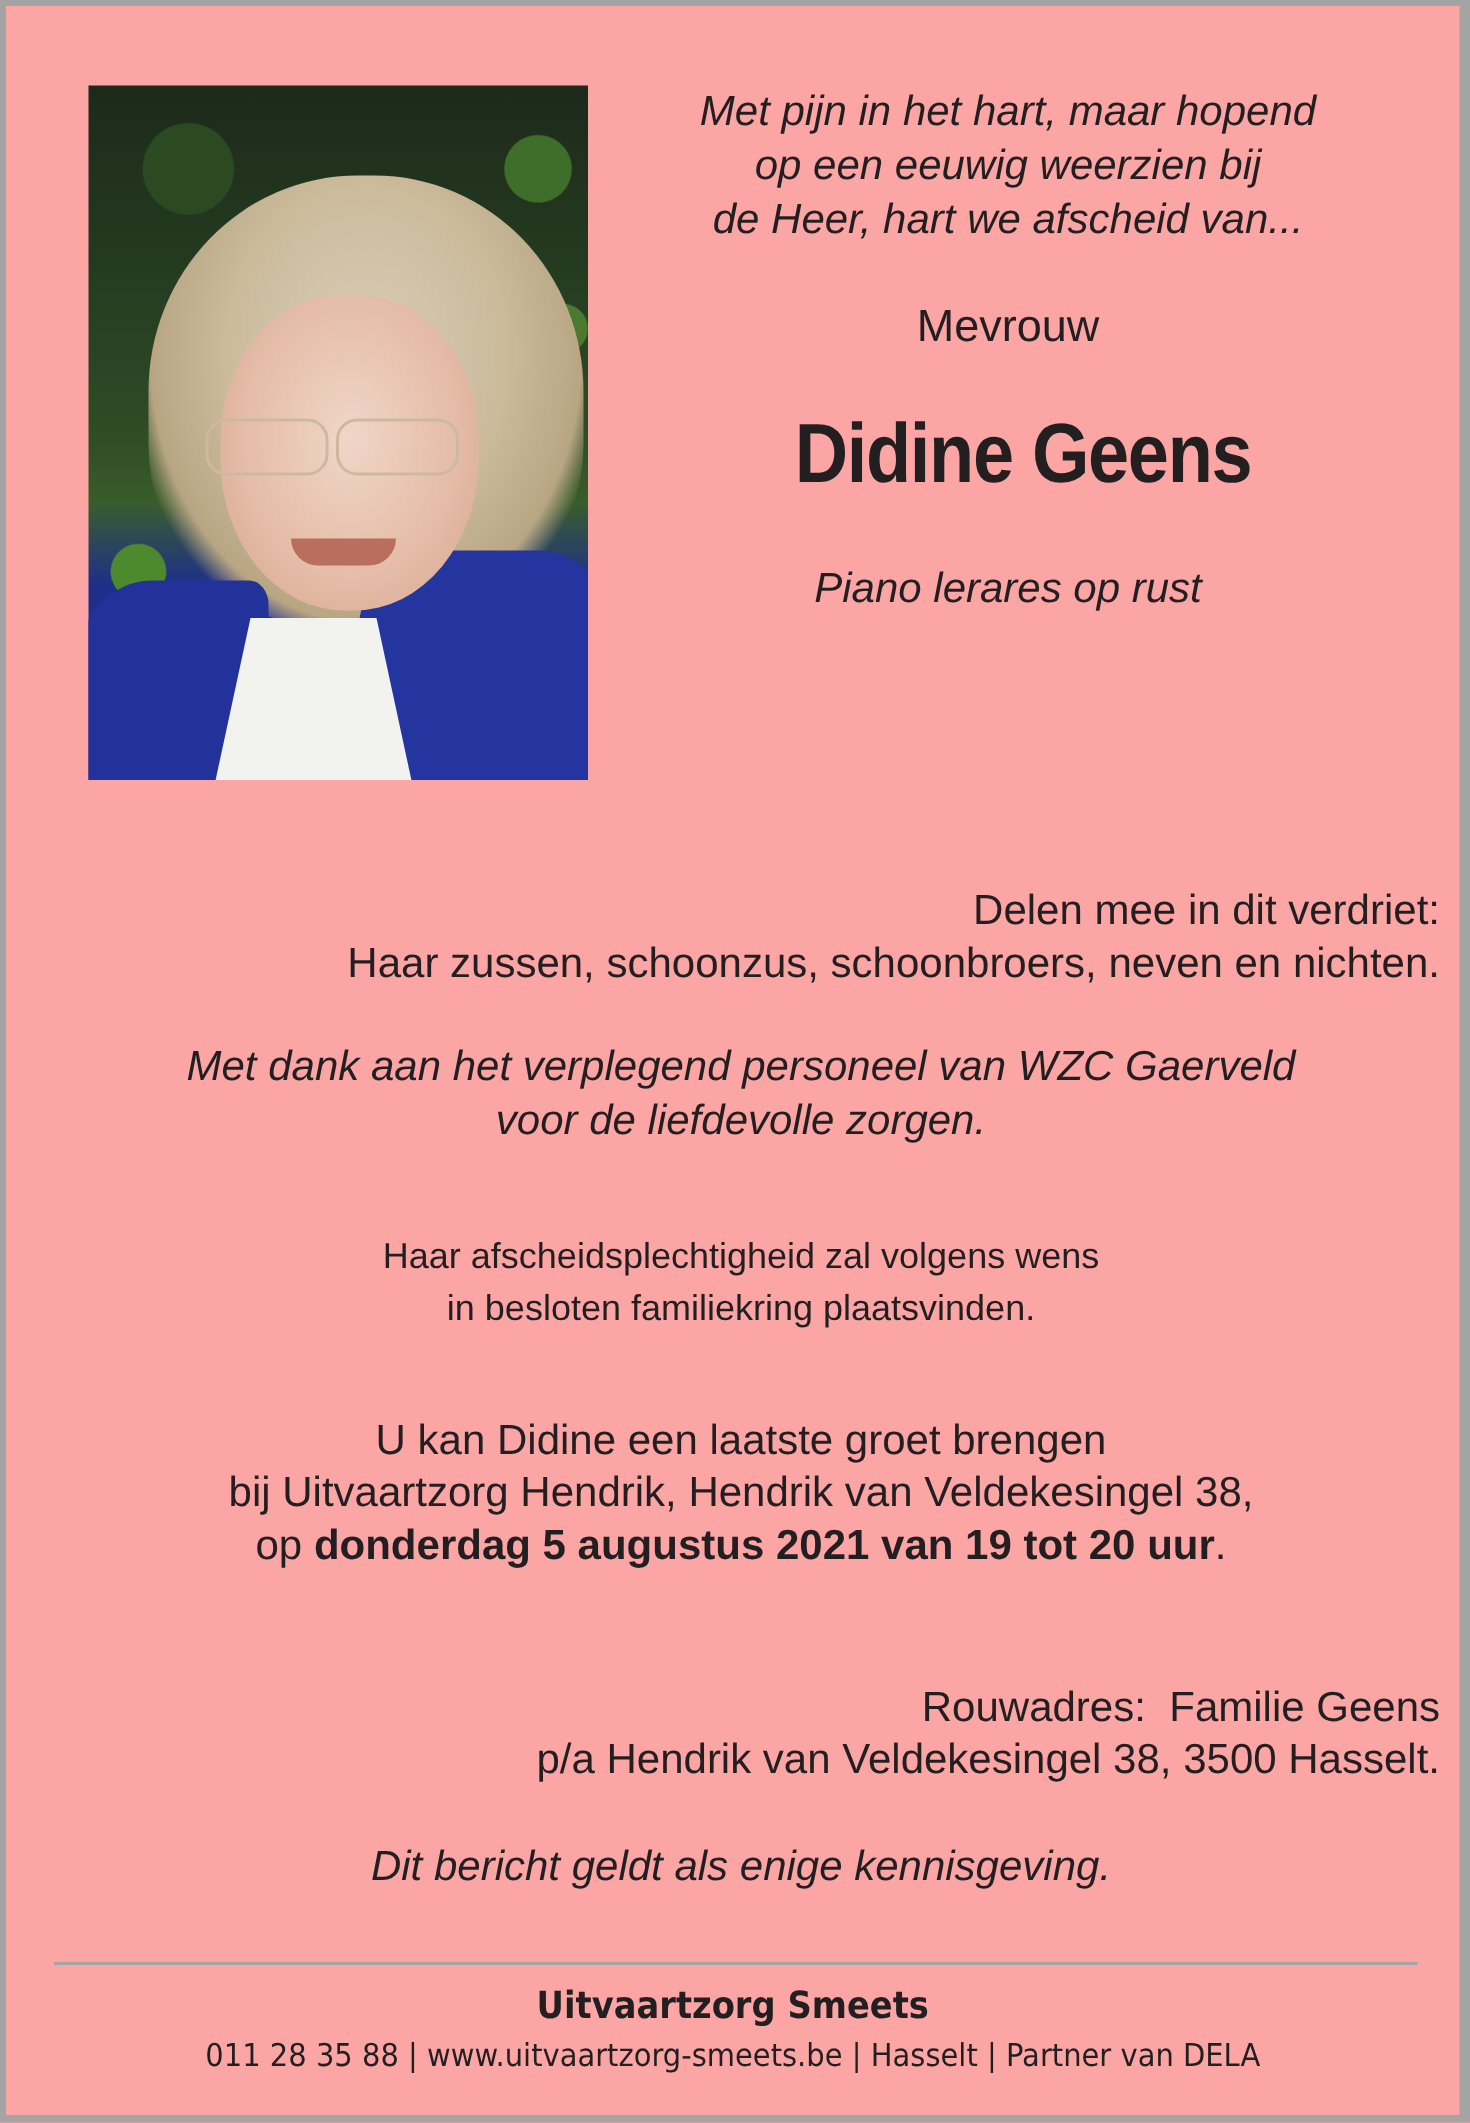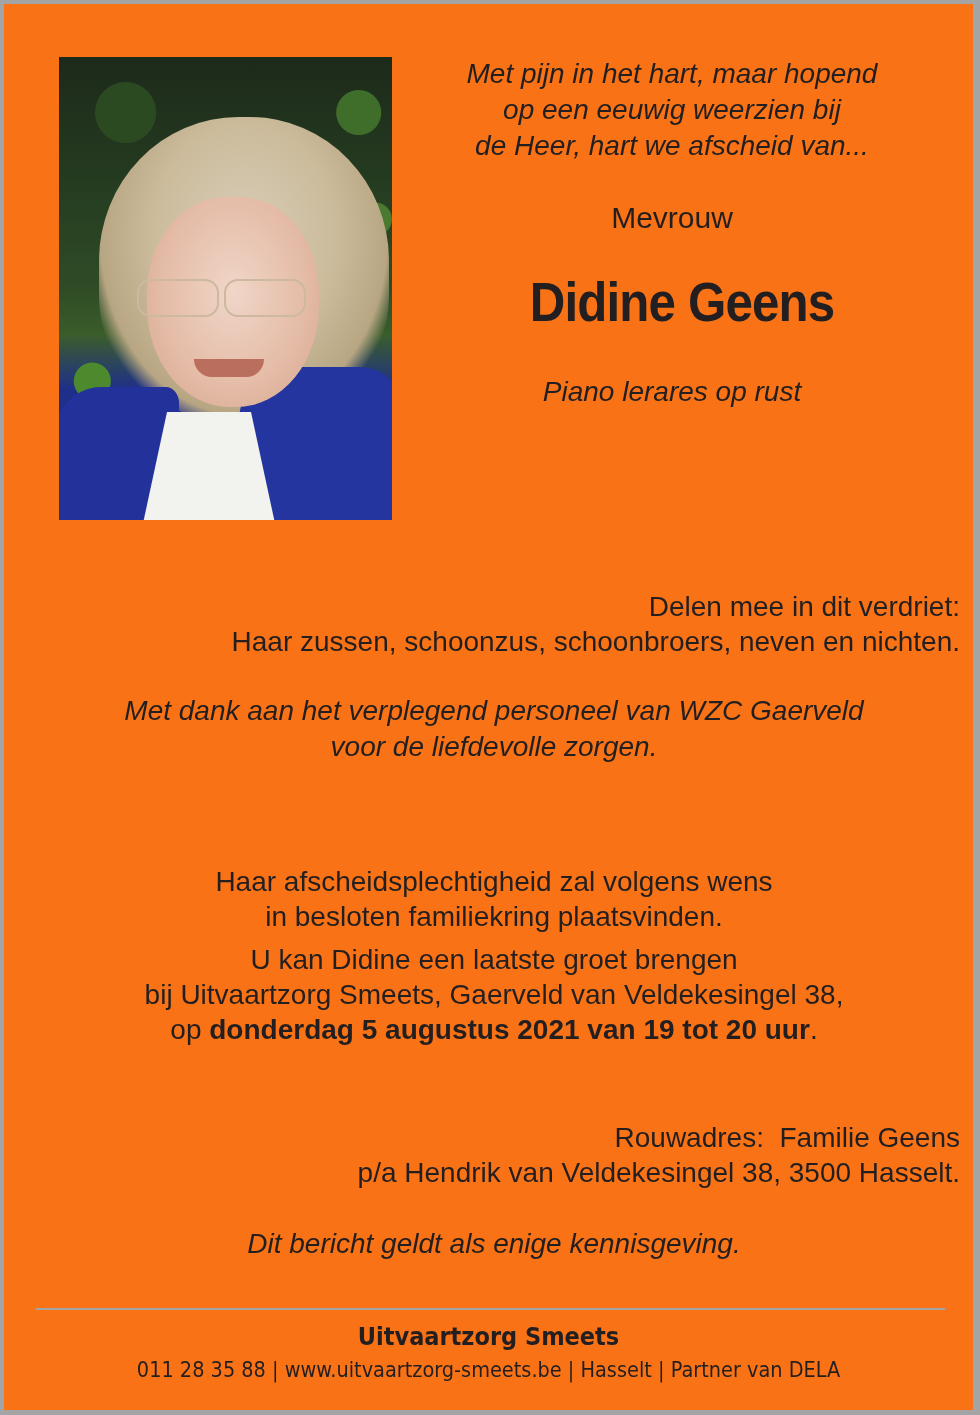--- a/index.html
+++ b/index.html
@@ -8,21 +8,21 @@
     background: #a4a4a4;
     font-family: "Liberation Sans", sans-serif;
     color: #231f20;
     position: relative;
     overflow: hidden;
   }
   .page {
     position: absolute;
     left: 4px; top: 4px;
     width: 969px; height: 1406px;
-    background: #f97316;
+    background: #fca5a5;
   }
   .photo {
     position: absolute;
     left: 55px; top: 53px;
     width: 333px; height: 463px;
     overflow: hidden;
     background: linear-gradient(180deg, #1d2a1a 0%, #243a20 25%, #2f4c26 50%, #3a5d2b 60%, #1e2f8a 72%, #25339a 100%);
   }
   .photo .leaves {
     position: absolute; inset: 0;
@@ -95,22 +95,22 @@
   .left {
     position: absolute; text-align: right;
     font-size: 28px; line-height: 35px;
   }
   .mourners { left: 56px; top: 585px; width: 900px; }
   .thanks {
     left: 40px; top: 689px; width: 900px;
     font-style: italic; font-size: 28px; line-height: 36px;
   }
   .ceremony {
-    left: 40px; top: 860px; width: 900px;
-    font-size: 28px; line-height: 35px;
+    left: 40px; top: 816px; width: 900px;
+    font-size: 24px; line-height: 35px;
   }
   .visit {
     left: 40px; top: 938px; width: 900px;
     font-size: 28px; line-height: 35px; text-align: center;
   }
   .visit b { font-weight: bold; }
   .address { left: 56px; top: 1116px; width: 900px; }
   .address .line2 { padding-left: 178px; }
   .notice {
     left: 40px; top: 1222px; width: 900px;
@@ -173,21 +173,21 @@
     <div>voor de liefdevolle zorgen.</div>
   </div>
 
   <div class="block ceremony">
     <div>Haar afscheidsplechtigheid zal volgens wens</div>
     <div>in besloten familiekring plaatsvinden.</div>
   </div>
 
   <div class="block visit">
     <div>U kan Didine een laatste groet brengen</div>
-    <div>bij Uitvaartzorg Smeets, Gaerveld van Veldekesingel 38,</div>
+    <div>bij Uitvaartzorg Hendrik, Hendrik van Veldekesingel 38,</div>
     <div><span>op </span><b>donderdag 5 augustus 2021 van 19 tot 20 uur</b><span>.</span></div>
   </div>
 
   <div class="left address">
     <div><span>Rouwadres:</span>&nbsp;&nbsp;<span>Familie Geens</span></div>
     <div class="line2">p/a Hendrik van Veldekesingel 38, 3500 Hasselt.</div>
   </div>
 
   <div class="block notice">Dit bericht geldt als enige kennisgeving.</div>
 

